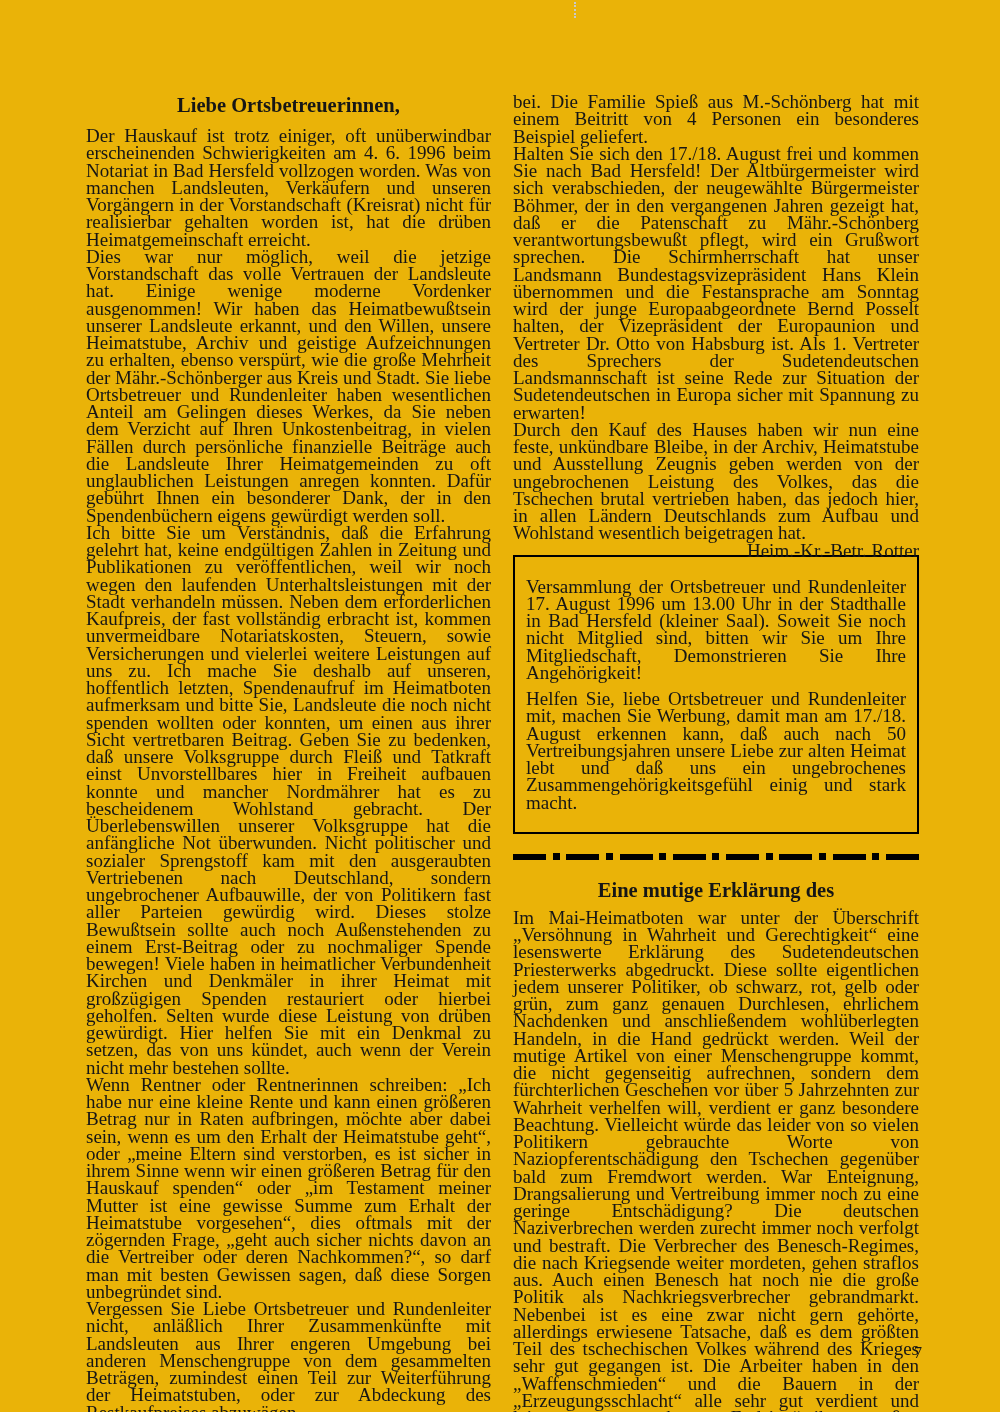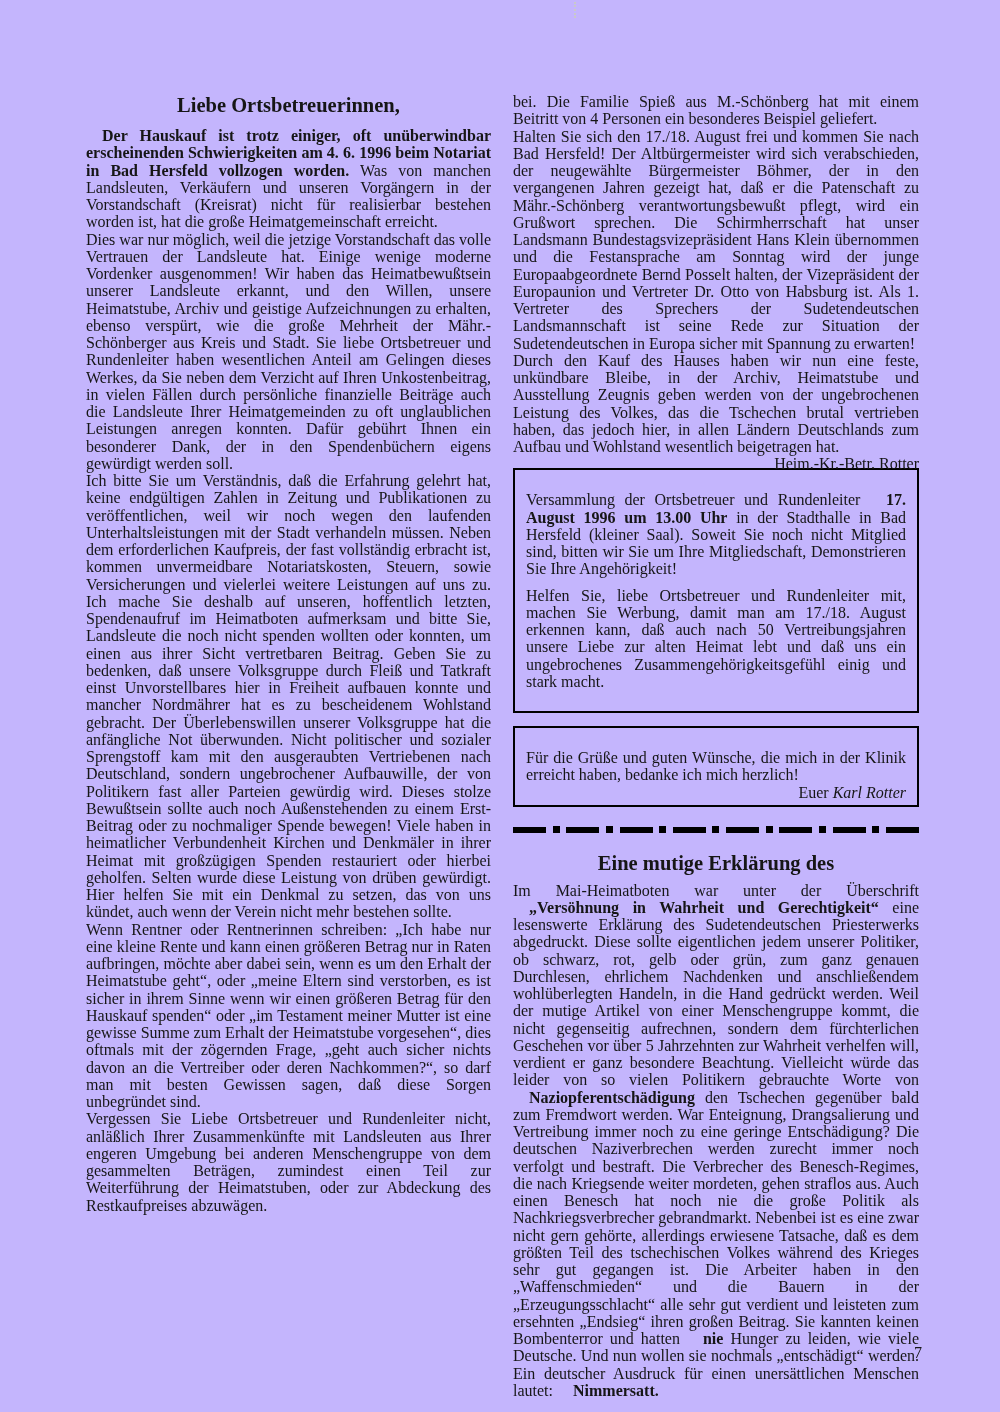--- a/index.html
+++ b/index.html
@@ -1,35 +1,35 @@
 <!DOCTYPE html>
 <html lang="de"><head>
 <meta charset="utf-8">
 <style>
   html,body{margin:0;padding:0;background:#e8e8e8;}
   .page{
     position:relative;
     width:1000px;height:1412px;
     margin:0 auto;
-    background:#c4b5fd;
+    background:#eab308;
     color:#161616;
     font-family:"Liberation Serif", serif;
     overflow:hidden;
   }
   .col{position:absolute;top:93px;}
   .col-left{left:86px;width:405px;}
   .col-right{left:513px;width:406px;}
   h1.doc-title, h2.doc-title{
     font-size:20.5px;line-height:24px;
     font-weight:bold;text-align:center;
     margin:0 0 10px 0;
   }
   h2.doc-title{margin:17px 0 7px 0;}
   p.body{
-    font-size:16px;line-height:17.25px;
+    font-size:19px;line-height:17.25px;
     text-align:justify;margin:0;
     hyphens:auto;-webkit-hyphens:auto;
   }
   .fl-sig{float:right;padding-left:8px;}
   .box{
     border:2px solid #000;
     padding:21px 11px;
     margin-top:13px;
   }
   .box p.body + p.body{margin-top:9px;}
@@ -46,59 +46,53 @@
   .page-num{
     position:absolute;left:902px;top:1344px;
     width:20px;text-align:right;
     font-size:16px;
   }
   .fold-mark{
     position:absolute;left:574px;top:2px;height:16px;width:0;
     border-left:2px dotted #c9c9c9;
   }
   i{font-style:italic;}
-  b{font-weight:bold;margin-left:16px;}
+  b{font-weight:normal;}
 </style>
 </head>
 <body>
 
 <div class="page">
 
   <div class="fold-mark"></div>
 
   <div class="col col-left">
     <h1 class="doc-title">
       <span>Liebe Ortsbetreuerinnen,</span><br>
     </h1>
-    <p class="body"><b>Der Hauskauf ist trotz einiger, oft unüberwindbar erscheinenden Schwierigkeiten am 4. 6. 1996 beim Notariat in Bad Hersfeld vollzogen worden.</b><span> Was von manchen Landsleuten, Verkäufern und unseren Vorgängern in der Vorstandschaft (Kreisrat) nicht für realisierbar bestehen worden ist, hat die große Heimatgemeinschaft erreicht.</span></p>
+    <p class="body"><b>Der Hauskauf ist trotz einiger, oft unüberwindbar erscheinenden Schwierigkeiten am 4. 6. 1996 beim Notariat in Bad Hersfeld vollzogen worden.</b><span> Was von manchen Landsleuten, Verkäufern und unseren Vorgängern in der Vorstandschaft (Kreisrat) nicht für realisierbar gehalten worden ist, hat die drüben Heimatgemeinschaft erreicht.</span></p>
     <p class="body"><span>Dies war nur möglich, weil die jetzige Vorstandschaft das volle Vertrauen der Landsleute hat. Einige wenige moderne Vordenker ausgenommen! Wir haben das Heimatbewußtsein unserer Landsleute erkannt, und den Willen, unsere Heimatstube, Archiv und geistige Aufzeichnungen zu erhalten, ebenso verspürt, wie die große Mehrheit der Mähr.-Schönberger aus Kreis und Stadt. Sie liebe Ortsbetreuer und Rundenleiter haben wesentlichen Anteil am Gelingen dieses Werkes, da Sie neben dem Verzicht auf Ihren Unkostenbeitrag, in vielen Fällen durch persönliche finanzielle Beiträge auch die Landsleute Ihrer Heimatgemeinden zu oft unglaublichen Leistungen anregen konnten. Dafür gebührt Ihnen ein besonderer Dank, der in den Spendenbüchern eigens gewürdigt werden soll.</span></p>
     <p class="body"><span>Ich bitte Sie um Verständnis, daß die Erfahrung gelehrt hat, keine endgültigen Zahlen in Zeitung und Publikationen zu veröffentlichen, weil wir noch wegen den laufenden Unterhaltsleistungen mit der Stadt verhandeln müssen. Neben dem erforderlichen Kaufpreis, der fast vollständig erbracht ist, kommen unvermeidbare Notariatskosten, Steuern, sowie Versicherungen und vielerlei weitere Leistungen auf uns zu. Ich mache Sie deshalb auf unseren, hoffentlich letzten, Spendenaufruf im Heimatboten aufmerksam und bitte Sie, Landsleute die noch nicht spenden wollten oder konnten, um einen aus ihrer Sicht vertretbaren Beitrag. Geben Sie zu bedenken, daß unsere Volksgruppe durch Fleiß und Tatkraft einst Unvorstellbares hier in Freiheit aufbauen konnte und mancher Nordmährer hat es zu bescheidenem Wohlstand gebracht. Der Überlebenswillen unserer Volksgruppe hat die anfängliche Not überwunden. Nicht politischer und sozialer Sprengstoff kam mit den ausgeraubten Vertriebenen nach Deutschland, sondern ungebrochener Aufbauwille, der von Politikern fast aller Parteien gewürdig wird. Dieses stolze Bewußtsein sollte auch noch Außenstehenden zu einem Erst-Beitrag oder zu nochmaliger Spende bewegen! Viele haben in heimatlicher Verbundenheit Kirchen und Denkmäler in ihrer Heimat mit großzügigen Spenden restauriert oder hierbei geholfen. Selten wurde diese Leistung von drüben gewürdigt. Hier helfen Sie mit ein Denkmal zu setzen, das von uns kündet, auch wenn der Verein nicht mehr bestehen sollte.</span></p>
     <p class="body"><span>Wenn Rentner oder Rentnerinnen schreiben: „Ich habe nur eine kleine Rente und kann einen größeren Betrag nur in Raten aufbringen, möchte aber dabei sein, wenn es um den Erhalt der Heimatstube geht“, oder „meine Eltern sind verstorben, es ist sicher in ihrem Sinne wenn wir einen größeren Betrag für den Hauskauf spenden“ oder „im Testament meiner Mutter ist eine gewisse Summe zum Erhalt der Heimatstube vorgesehen“, dies oftmals mit der zögernden Frage, „geht auch sicher nichts davon an die Vertreiber oder deren Nachkommen?“, so darf man mit besten Gewissen sagen, daß diese Sorgen unbegründet sind.</span></p>
     <p class="body"><span>Vergessen Sie Liebe Ortsbetreuer und Rundenleiter nicht, anläßlich Ihrer Zusammenkünfte mit Landsleuten aus Ihrer engeren Umgebung bei anderen Menschengruppe von dem gesammelten Beträgen, zumindest einen Teil zur Weiterführung der Heimatstuben, oder zur Abdeckung des Restkaufpreises abzuwägen.</span></p>
   </div>
 
   <div class="col col-right">
     <p class="body"><span>bei. Die Familie Spieß aus M.-Schönberg hat mit einem Beitritt von 4 Personen ein besonderes Beispiel geliefert.</span></p>
     <p class="body"><span>Halten Sie sich den 17./18. August frei und kommen Sie nach Bad Hersfeld! Der Altbürgermeister wird sich verabschieden, der neugewählte Bürgermeister Böhmer, der in den vergangenen Jahren gezeigt hat, daß er die Patenschaft zu Mähr.-Schönberg verantwortungsbewußt pflegt, wird ein Grußwort sprechen. Die Schirmherrschaft hat unser Landsmann Bundestagsvizepräsident Hans Klein übernommen und die Festansprache am Sonntag wird der junge Europaabgeordnete Bernd Posselt halten, der Vizepräsident der Europaunion und Vertreter Dr. Otto von Habsburg ist. Als 1. Vertreter des Sprechers der Sudetendeutschen Landsmannschaft ist seine Rede zur Situation der Sudetendeutschen in Europa sicher mit Spannung zu erwarten!</span></p>
     <p class="body">
       <span><span>Durch den Kauf des Hauses haben wir nun eine feste, unkündbare Bleibe, in der Archiv, Heimatstube und Ausstellung Zeugnis geben werden von der ungebrochenen Leistung des Volkes, das die Tschechen brutal vertrieben haben, das jedoch hier, in allen Ländern Deutschlands zum Aufbau und Wohlstand wesentlich beigetragen hat.</span></span>
       <span class="fl-sig">Heim.-Kr.-Betr. Rotter</span>
     </p>
 
     <div class="box">
       <p class="body"><span>Versammlung der Ortsbetreuer und Rundenleiter </span><b>17. August 1996 um 13.00 Uhr</b><span> in der Stadthalle in Bad Hersfeld (kleiner Saal). Soweit Sie noch nicht Mitglied sind, bitten wir Sie um Ihre Mitgliedschaft, Demonstrieren Sie Ihre Angehörigkeit!</span></p>
       <p class="body"><span>Helfen Sie, liebe Ortsbetreuer und Rundenleiter mit, machen Sie Werbung, damit man am 17./18. August erkennen kann, daß auch nach 50 Vertreibungsjahren unsere Liebe zur alten Heimat lebt und daß uns ein ungebrochenes Zusammengehörigkeitsgefühl einig und stark macht.</span></p>
     </div>
 
-    <div class="box">
-      <p class="body">
-        <span><span>Für die Grüße und guten Wünsche, die mich in der Klinik erreicht haben, bedanke ich mich herzlich!</span></span>
-        <span class="fl-sig"><span>Euer </span><i>Karl Rotter</i></span>
-      </p>
-    </div>
 
     <div class="divider">
       <span class="dash"></span>
         <span class="dot"></span>
         <span class="dash"></span>
         <span class="dot"></span>
       <span class="dash"></span>
         <span class="dot"></span>
         <span class="dash"></span>
         <span class="dot"></span>

